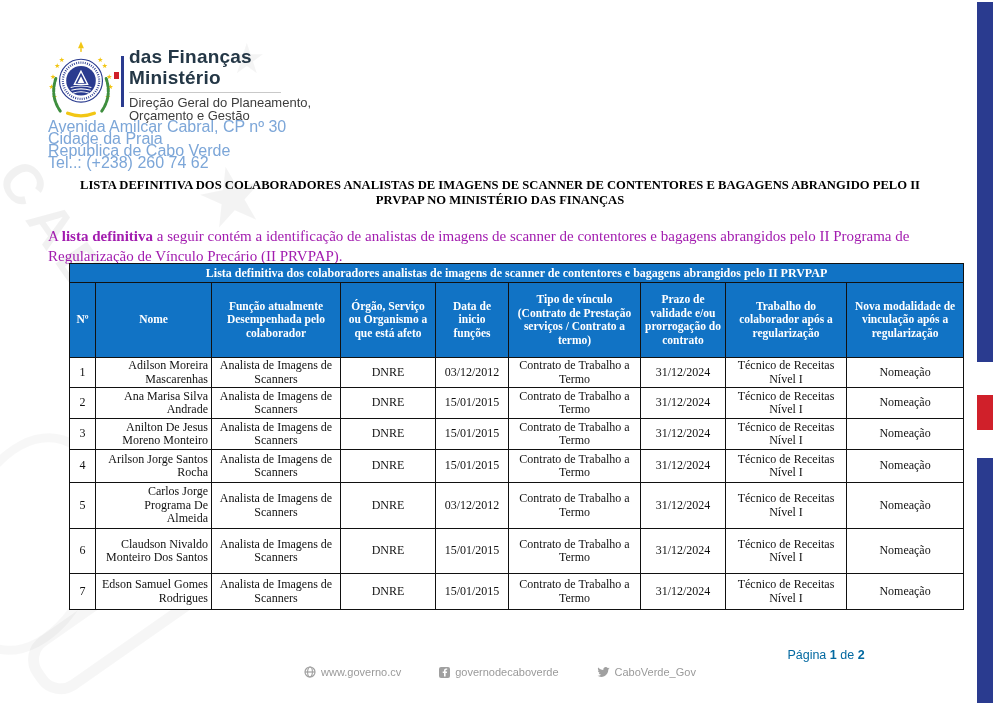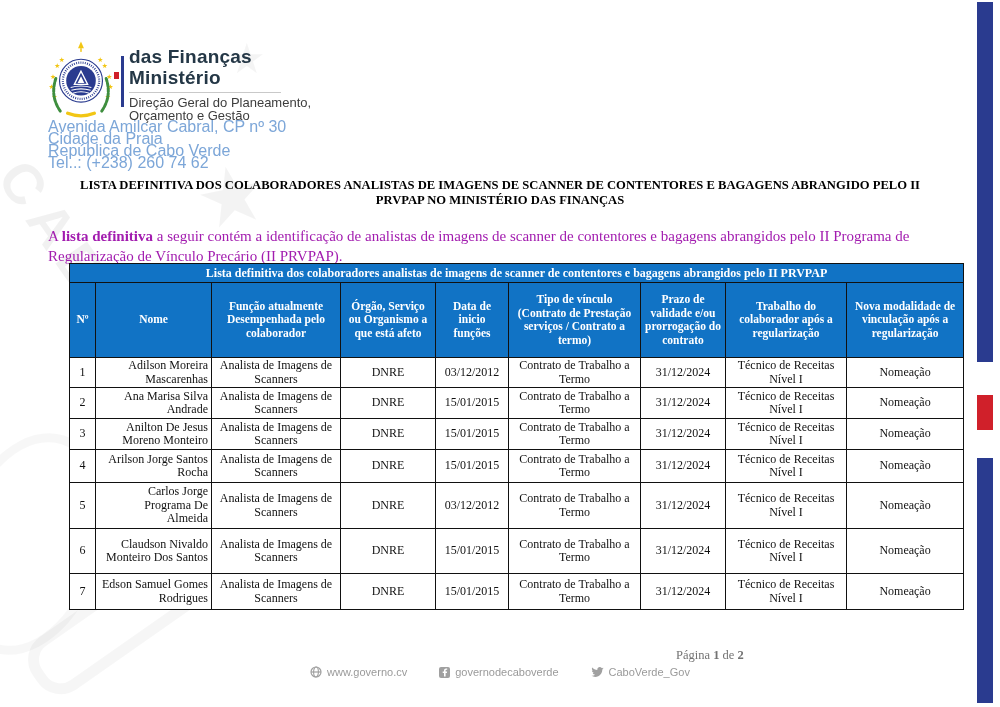--- a/index.html
+++ b/index.html
@@ -49,25 +49,25 @@
   tbody tr:nth-child(4){height:33px;}
   tbody tr:nth-child(5){height:46px;}
   tbody tr:nth-child(6){height:45px;}
   tbody tr:nth-child(7){height:36px;}
   
   .bar{position:absolute;left:977px;width:16px;}
   .bar-top{top:2px;height:360px;background:#2A3B8F;}
   .bar-mid{top:395px;height:35px;background:#D0202A;}
   .bar-bot{top:458px;height:245px;background:#2A3B8F;}
   
-  .page-num{position:absolute;left:676px;top:648px;width:300px;text-align:left;
-    font-family:Liberation Serif, serif;font-size:12.5px;color:#737373;}
+  .page-num{position:absolute;left:676px;top:648px;width:300px;text-align:center;
+    font-family:Liberation Sans, sans-serif;font-size:12.5px;color:#0369a1;}
   .page-num b{font-weight:bold;}
   .social{position:absolute;left:0;top:666px;width:1000px;display:flex;justify-content:center;
-    align-items:center;gap:16px;font-family:"Liberation Sans",sans-serif;font-size:11px;color:#9A9A9A;}
+    align-items:center;gap:22px;font-family:"Liberation Sans",sans-serif;font-size:11px;color:#9A9A9A;}
   .social .ic{display:inline-flex;align-items:center;}
   .social .item{display:inline-flex;align-items:center;gap:5px;margin:0 8px;}
 </style>
 </head>
 <body>
 
 <div class="wm wm-cabo">CABO</div>
 <div class="wm wm-star1">★</div>
 <div class="wm wm-star2">★</div>
 <div class="wm wm-ribbon"></div>

